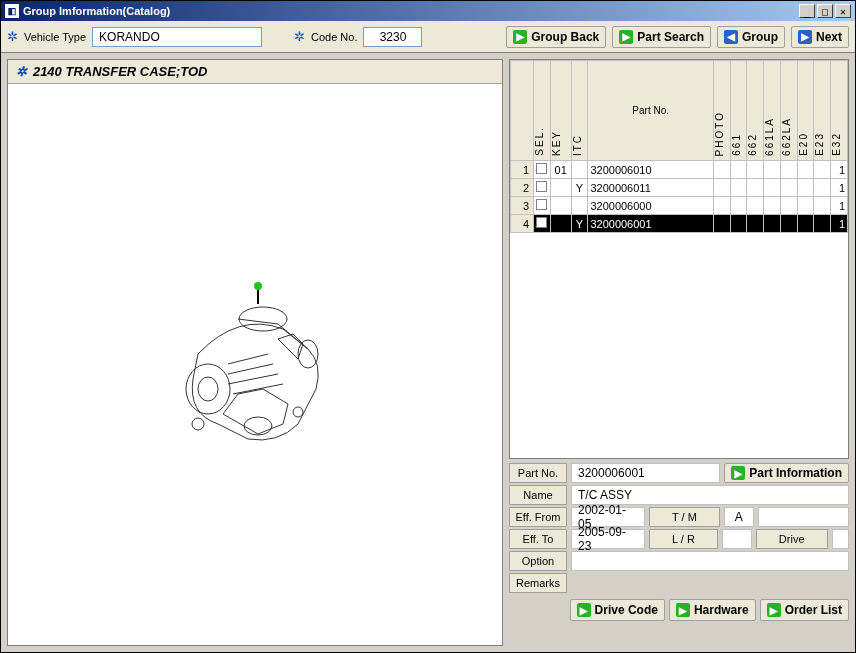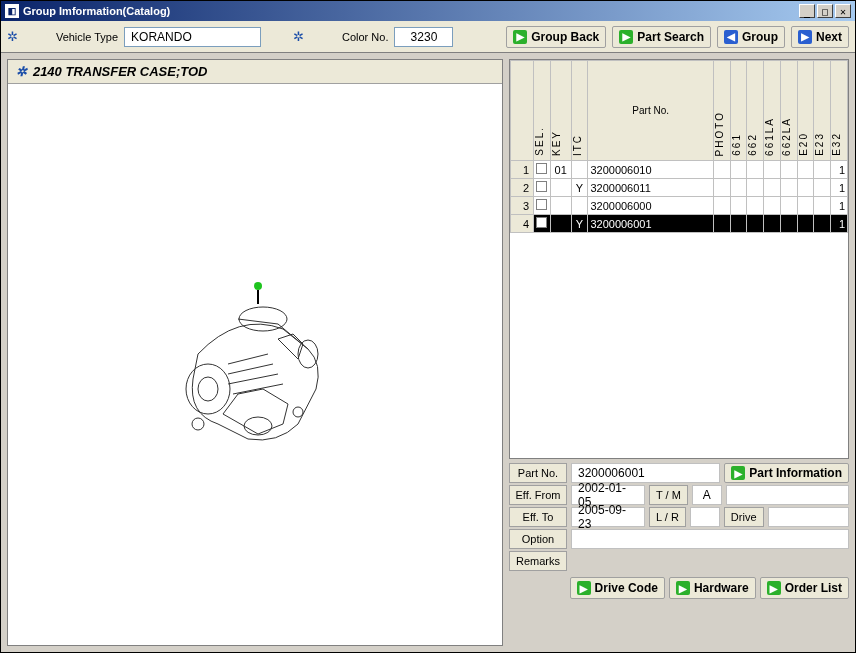--- a/index.html
+++ b/index.html
@@ -61,31 +61,31 @@
     border-bottom: 1px solid #808080;
     display: flex;
     align-items: center;
     padding: 0 6px;
     gap: 6px;
   }
   .gear {
     color: #1a4da8;
     font-size: 13px;
   }
-  .lbl { font-size: 11px; color: #000; margin-left: 32px; }
+  .lbl { font-size: 11px; color: #000; }
   .txtinput {
     background: #fff;
     border: 1px solid #7b9ebd;
     height: 20px;
     padding: 0 6px;
     font-size: 12px;
     display: inline-flex;
     align-items: center;
   }
-  .txtinput.vtype { width: 137px; }
+  .txtinput.vtype { width: 170px; }
   .txtinput.grpno { width: 59px; text-align: center; justify-content: center;}
   .btn {
     height: 22px;
     background: #ece9d8;
     border: 1px solid #a0a0a0;
     border-radius: 2px;
     padding: 0 6px;
     display: inline-flex;
     align-items: center;
     font-size: 12px;
@@ -264,21 +264,21 @@
     background: #fff;
     border: 1px solid #c0c0c0;
     padding: 0 6px;
     display: inline-flex;
     align-items: center;
     font-size: 12px;
     min-width: 0;
   }
   .dvalshort { width: 74px; flex: none; }
   .dbtn { 
-    height: 20px; padding: 0 6px;
+    height: 20px; padding: 0 22px;
     background: #ece9d8;
     border: 1px solid #a0a0a0;
     display: inline-flex; align-items: center; justify-content: center;
     font-size: 11px;
   }
   .bottom-btns {
     display: flex;
     justify-content: flex-end;
     gap: 4px;
     padding-top: 2px;
@@ -297,21 +297,21 @@
     <span class="winbtn">✕</span>
   </div>
 
   <div class="toolbar">
     <span class="gear">✲</span>
     <span class="lbl">Vehicle Type</span>
     <span class="txtinput vtype">KORANDO</span>
 
     <span style="width:20px"></span>
     <span class="gear">✲</span>
-    <span class="lbl">Color No.</span>
+    <span class="lbl">Code No.</span>
     <span class="txtinput grpno">3230</span>
 
     <span style="flex:1"></span>
 
     <span class="btn">
       <span class="arrow-g">▶</span>
       <span>Group Back</span>
     </span>
     <span class="btn">
       <span class="arrow-g">▶</span>
@@ -468,20 +468,24 @@
       <div class="details">
         <div class="drow">
           <span class="dlabel">Part No.</span>
           <span class="dval">3200006001</span>
           <span class="btn" style="height:20px">
             <span class="arrow-g">▶</span>
             <span>Part Information</span>
           </span>
         </div>
         <div class="drow">
+          <span class="dlabel">Name</span>
+          <span class="dval">T/C ASSY</span>
+        </div>
+        <div class="drow">
           <span class="dlabel">Eff. From</span>
           <span class="dval dvalshort">2002-01-05</span>
           <span class="dbtn">T / M</span>
           <span class="dval" style="width:30px;flex:none;justify-content:center">A</span>
           <span class="dval" style="flex:1"></span>
         </div>
         <div class="drow">
           <span class="dlabel">Eff. To</span>
           <span class="dval dvalshort">2005-09-23</span>
           <span class="dbtn">L / R</span>

